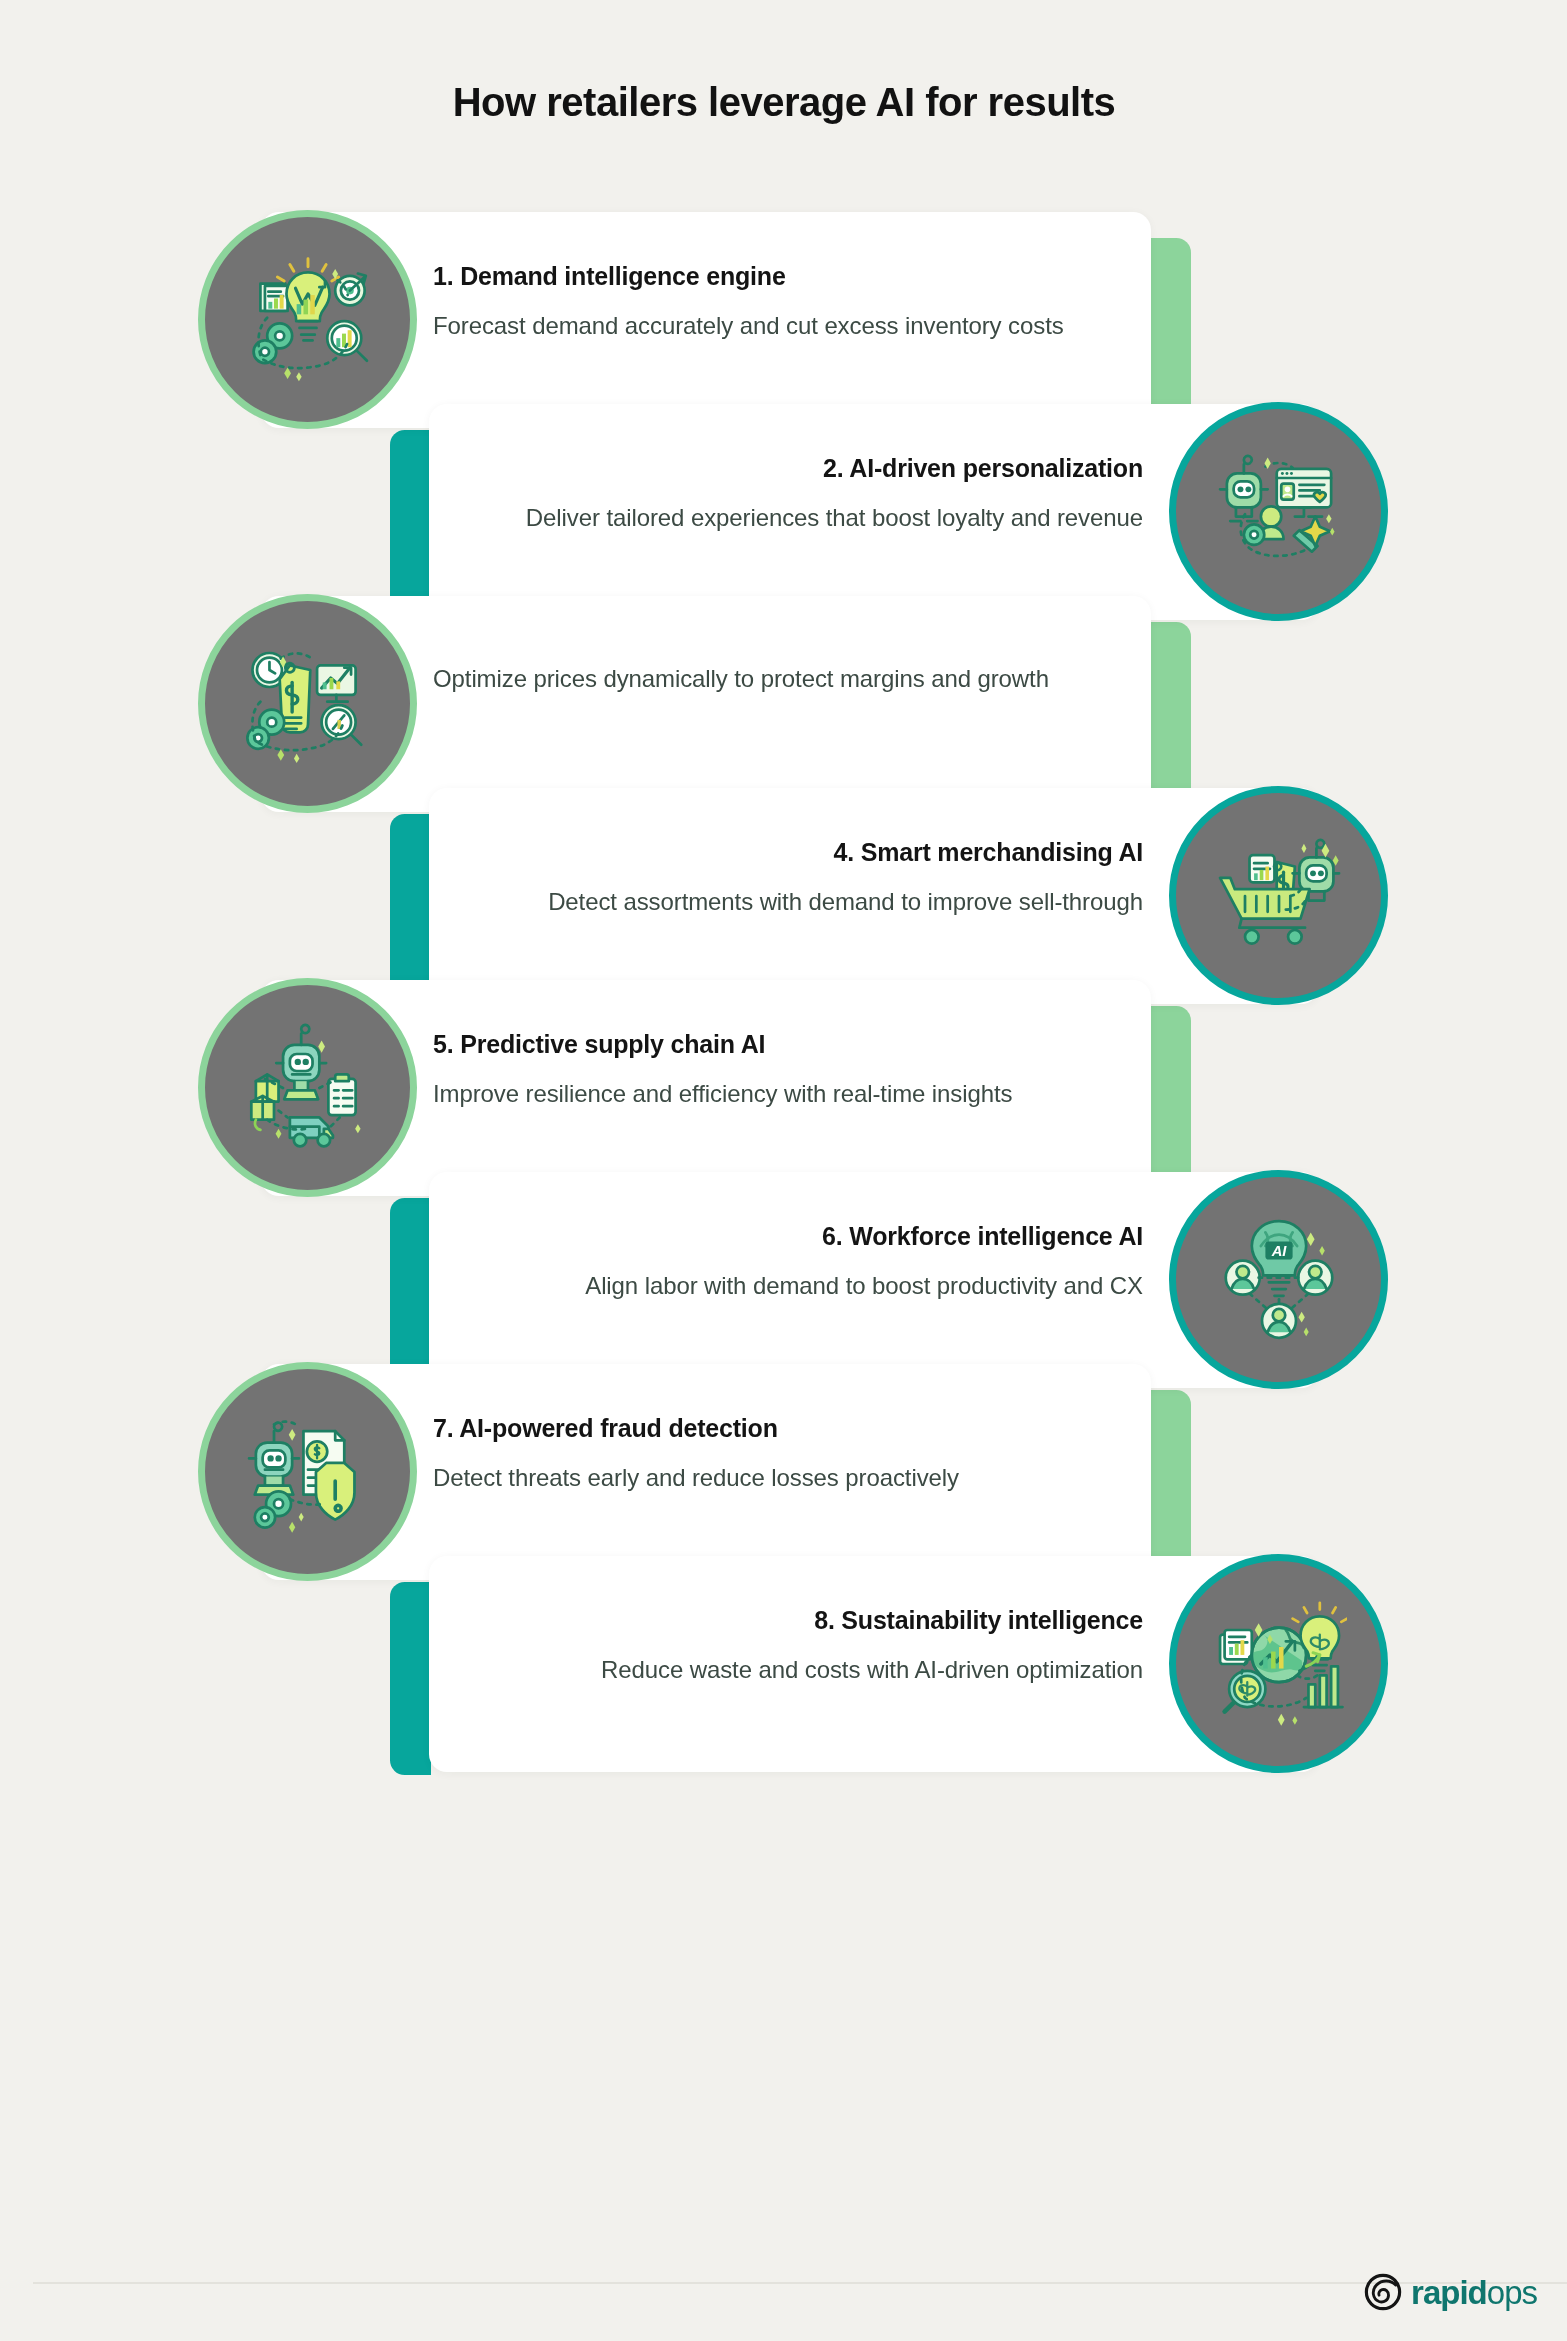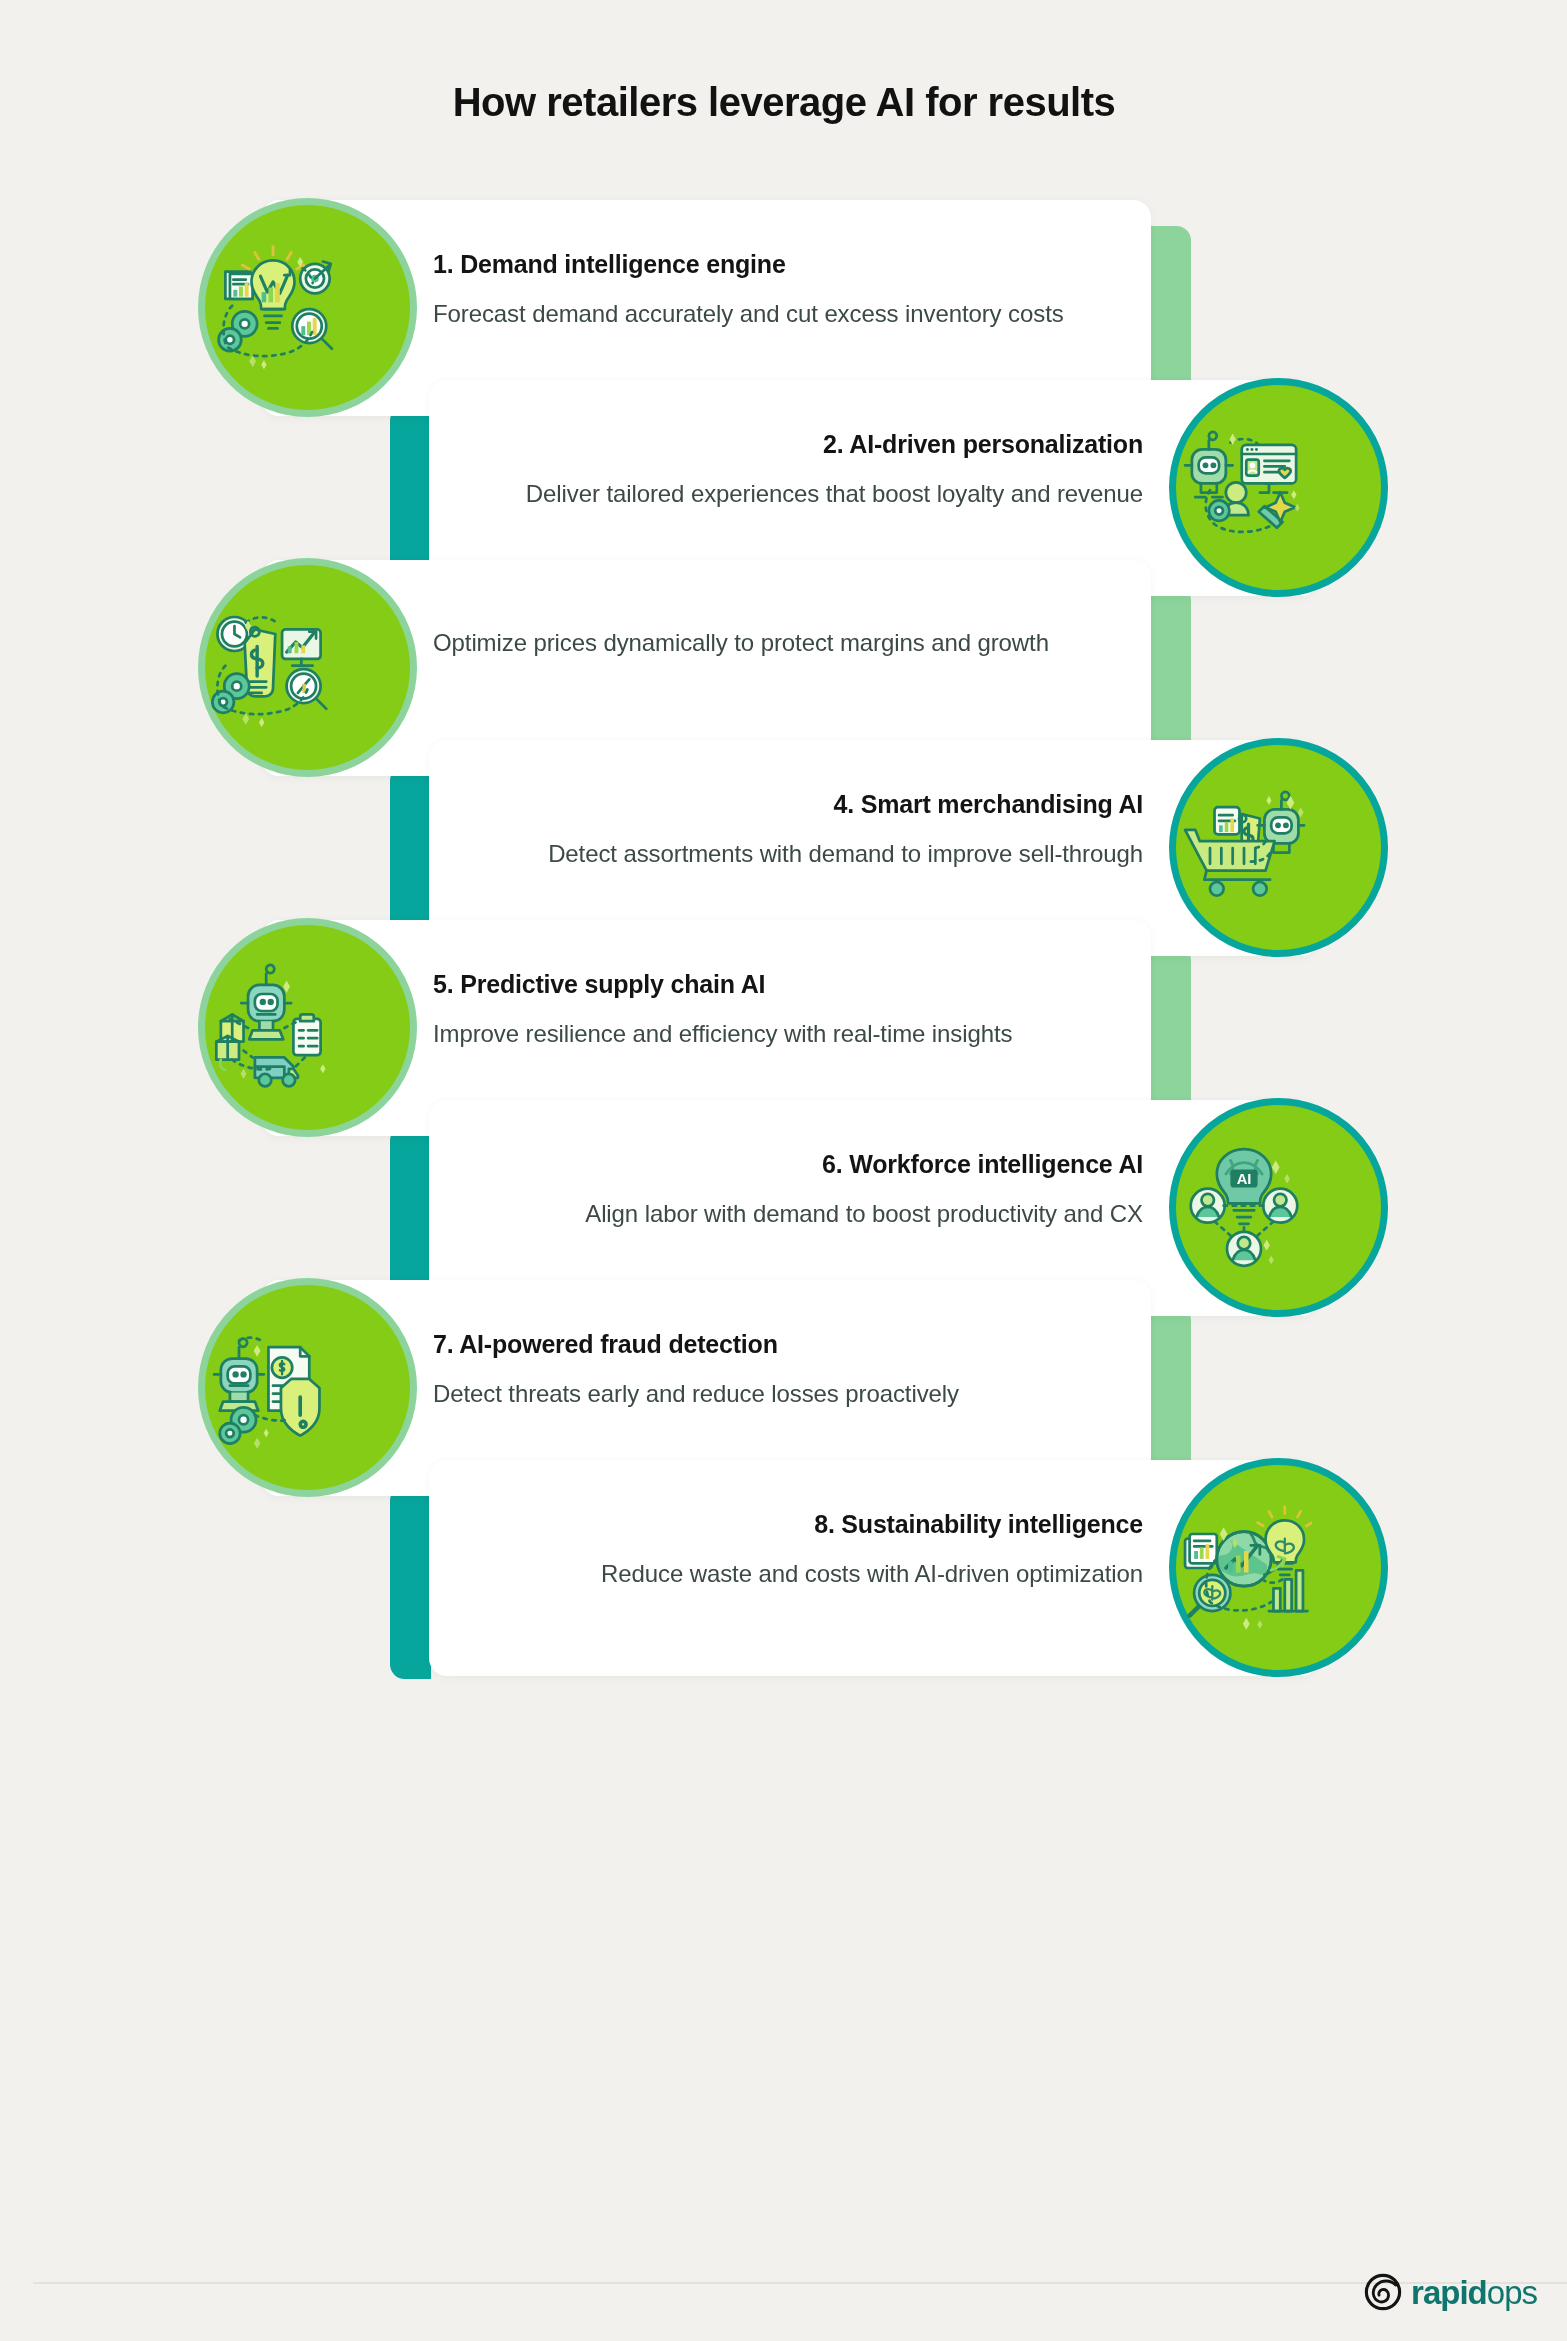--- a/index.html
+++ b/index.html
@@ -15,21 +15,21 @@
   .page-title{
     position:absolute; top:80px; left:0; width:1568px;
     text-align:center;
     font-size:40px; font-weight:700; letter-spacing:-0.5px;
     color:#121212;
   }
 
   
   .stack{ position:absolute; top:200px; left:0; width:1568px; }
 
-  .row{ position:relative; height:180px; }
+  .row{ position:relative; height:180px;margin-top:12px; }
 
   
   .card{
     position:absolute; top:0; height:216px;
     background:#FFFFFF; border-radius:18px;
     box-shadow:0 1.6px 8.2px rgba(30,40,30,.045);
     z-index:3;
   }
   .row.left  .card { left:261px;  width:890px; }
   .row.right .card { left:429px;  width:890px; }
@@ -39,23 +39,24 @@
     position:absolute; top:26px; height:193px; width:41px; z-index:2;
   }
   .row.left  .accent{ left:1150px; background:#8CD49B;
                       border-radius:0 14.7px 14.7px 0; }
   .row.right .accent{ left:390px;  background:#07A69C;
                       border-radius:14.7px 0 0 14.7px; }
 
   
   .circle{
     position:absolute; top:-1.6px; width:219px; height:219px;
-    border-radius:50%; background:#84cc16;
-    display:flex; align-items:center; justify-content:flex-start;
+    border-radius:50%; background:#737373;
+    display:flex; align-items:center; justify-content:center;
     z-index:5;
+    font-style:italic;
   }
   .row.left  .circle{ left:198px;  border:7.3px solid #8CD49B; }
   .row.right .circle{ left:1169px; border:7.3px solid #07A69C; }
   .circle svg{ width:136px; height:136px; display:block; }
 
   
   .txt{
     position:absolute; top:49px; z-index:6;
   }
   .row.left  .txt{ left:433px;  width:686px;  text-align:left; }

